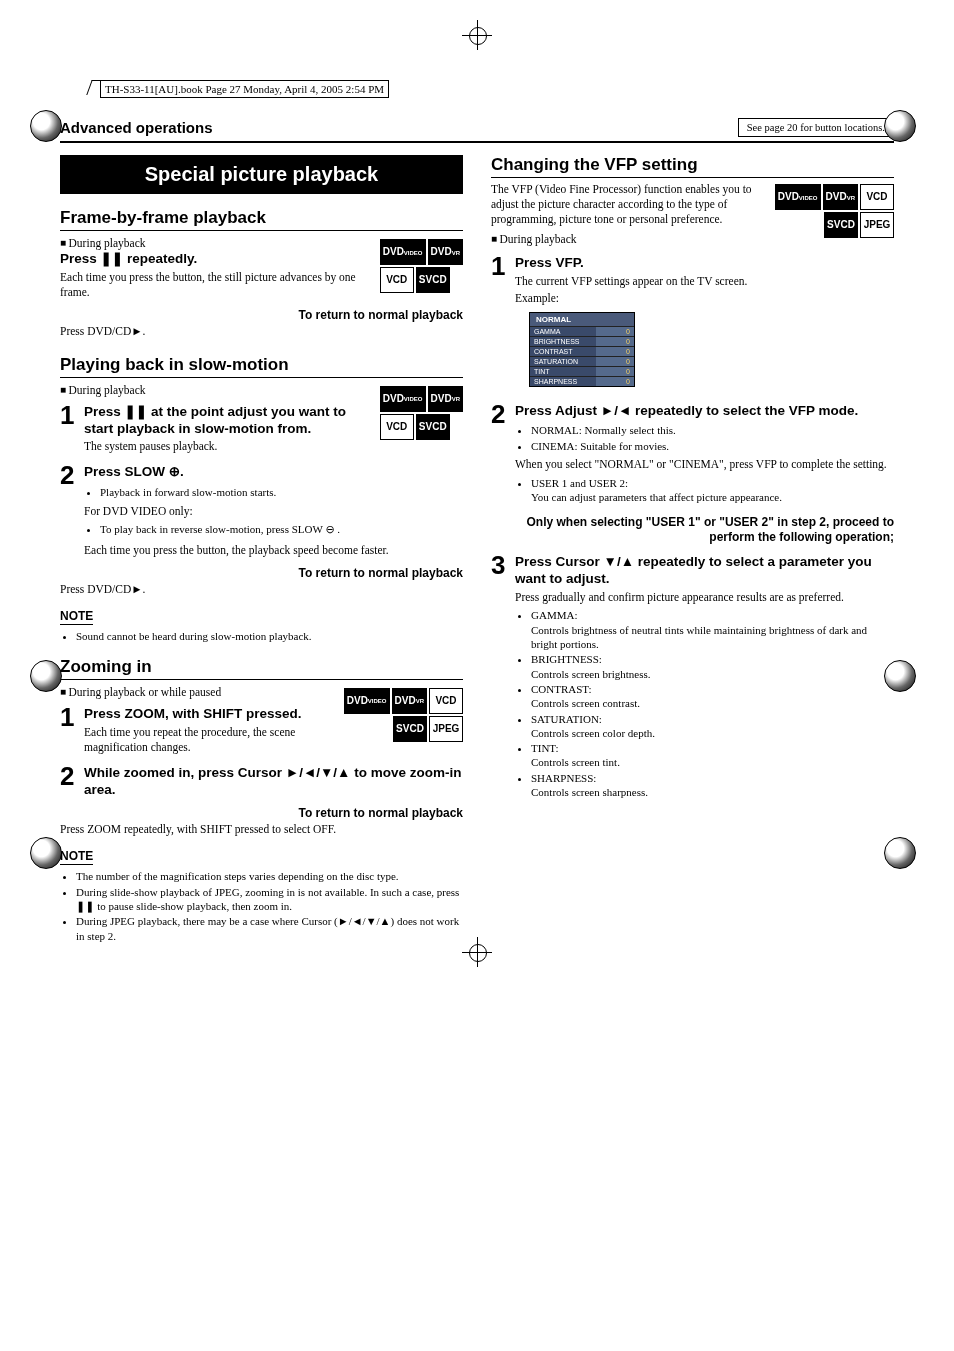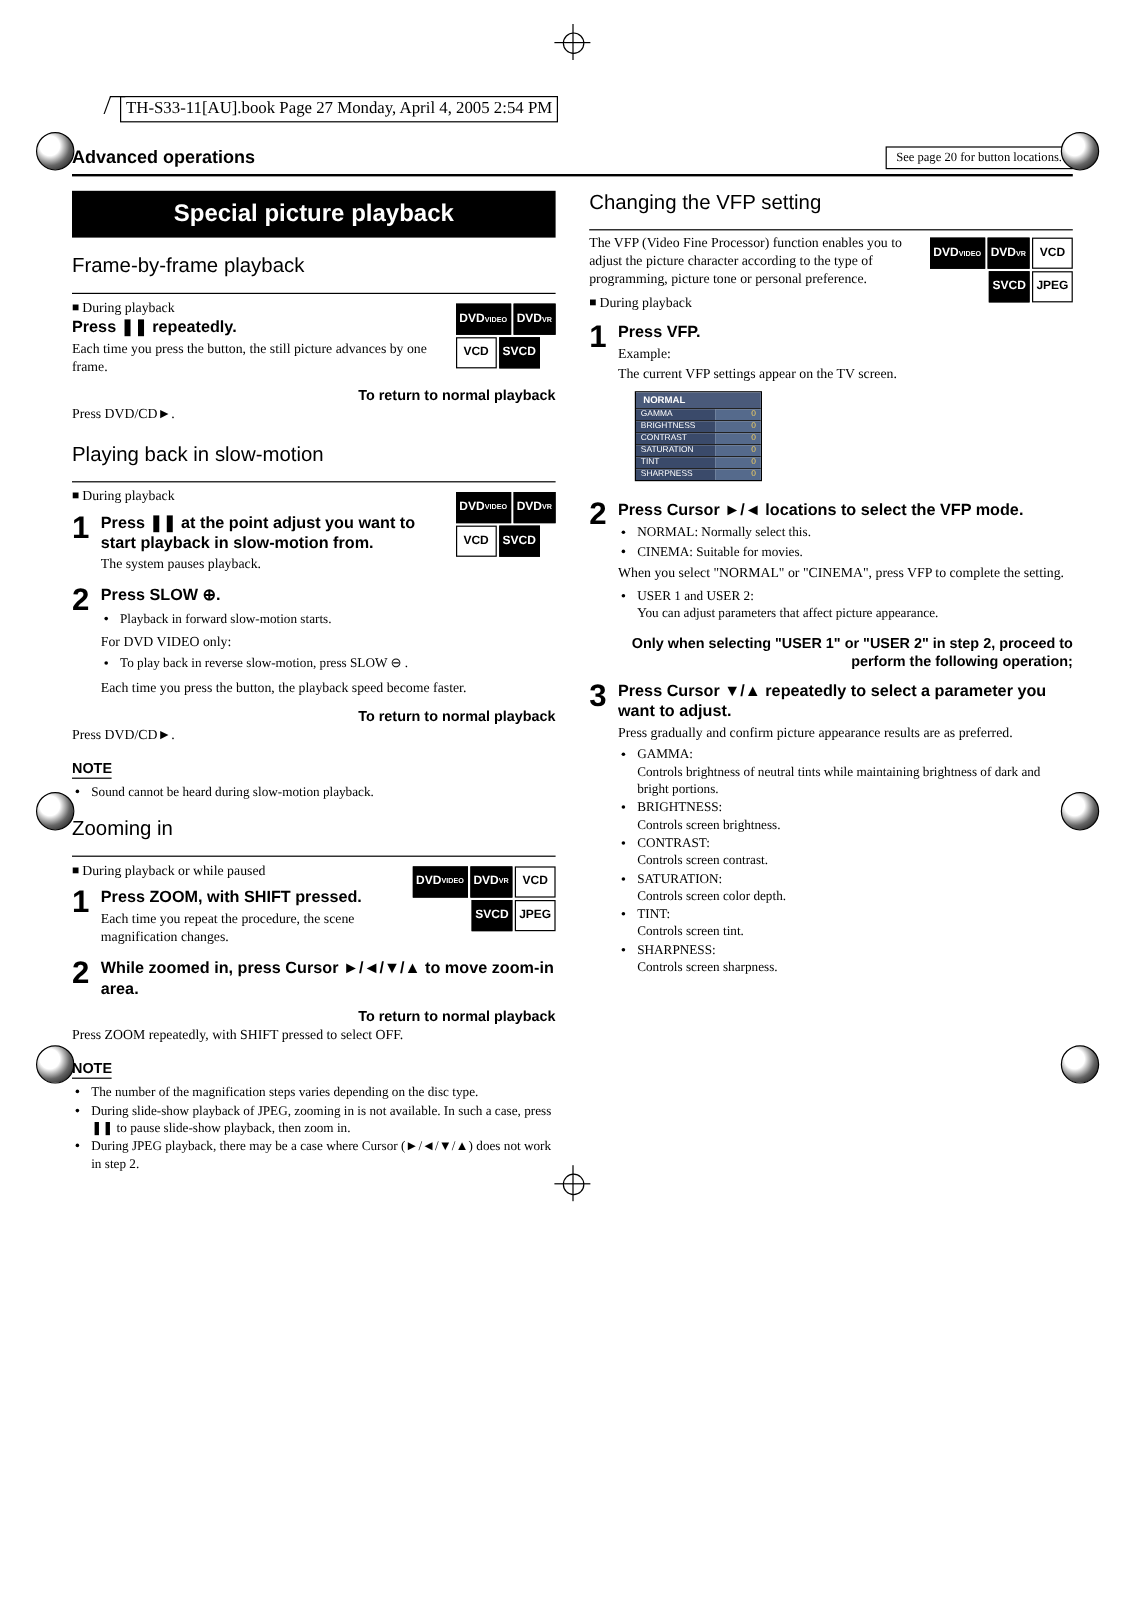--- a/index.html
+++ b/index.html
@@ -42,21 +42,21 @@
     content: ""; position: absolute; background: #000;
   }
   .crossmark::before { left: 50%; top: 0; width: 1px; height: 100%; }
   .crossmark::after { top: 50%; left: 0; height: 1px; width: 100%; }
   .crossmark .circ { position: absolute; border: 1px solid #000; border-radius: 50%; width: 16px; height: 16px; left: 7px; top: 7px; }
   .cm-top { top: 20px; left: 462px; }
   .cm-bottom { bottom: 20px; left: 462px; }
 
   .file-tag {
     border: 1px solid #000;
-    font-size: 14px;
+    font-size: 11px;
     padding: 2px 4px;
     display: inline-block;
     margin-left: 40px;
     margin-bottom: 20px;
     position: relative;
   }
   .file-tag .cut { position:absolute; top:-1px; left:-12px; width:12px; height:14px; border-left:1px solid #000; border-top:1px solid #000; transform: skewX(-20deg);}
   .header-row {
     display: flex;
     justify-content: space-between;
@@ -92,24 +92,24 @@
     color: #fff;
     font-family: Arial, Helvetica, sans-serif;
     font-weight: 900;
     font-size: 20px;
     text-align: center;
     padding: 8px 4px;
     margin-bottom: 14px;
   }
   h2.subsect {
     font-family: Arial, Helvetica, sans-serif;
-    font-weight: normal;
+    font-weight: bold;
     font-size: 17px;
     margin: 8px 0 2px 0;
-    padding-bottom: 12px;
+    padding-bottom: 2px;
     border-bottom: 1.5px solid #000;
   }
   .bullet-line {
     font-size: 11.5px;
     margin: 6px 0 2px 0;
   }
   .bullet-square::before {
     content: "■ ";
     font-size: 10px;
     vertical-align: 1px;
@@ -404,22 +404,22 @@
           </div>
         </div>
         <div class="body-text" style="margin-top:4px;">The VFP (Video Fine Processor) function enables you to adjust the picture character according to the type of programming, picture tone or personal preference.</div>
         <div class="bullet-line bullet-square">During playback</div>
       </div>
 
       <div class="step">
         <div class="step-num">1</div>
         <div class="step-body">
           <div class="instruction">Press VFP.</div>
+          <div class="body-text">The current VFP settings appear on the TV screen.</div>
           <div class="body-text">Example:</div>
-          <div class="body-text">The current VFP settings appear on the TV screen.</div>
           <div class="vfp-table">
             <div class="hd">NORMAL</div>
             <div id="vfp-rows">
                 <div class="row">
                   <div class="lab">GAMMA</div>
                   <div class="val">0</div>
                 </div>
                 <div class="row">
                   <div class="lab">BRIGHTNESS</div>
                   <div class="val">0</div>
@@ -441,21 +441,21 @@
                   <div class="val">0</div>
                 </div>
               </div>
           </div>
         </div>
       </div>
 
       <div class="step">
         <div class="step-num">2</div>
         <div class="step-body">
-          <div class="instruction">Press Cursor ►/◄ locations to select the VFP mode.</div>
+          <div class="instruction">Press Adjust ►/◄ repeatedly to select the VFP mode.</div>
           <ul class="plain">
             <li>NORMAL: Normally select this.</li>
             <li>CINEMA:  Suitable for movies.</li>
           </ul>
           <div class="body-text">When you select "NORMAL" or "CINEMA", press VFP to complete the setting.</div>
           <ul class="plain">
             <li>
               <span>USER 1 and USER 2:</span><br>
               <span>You can adjust parameters that affect picture appearance.</span>
             </li>

